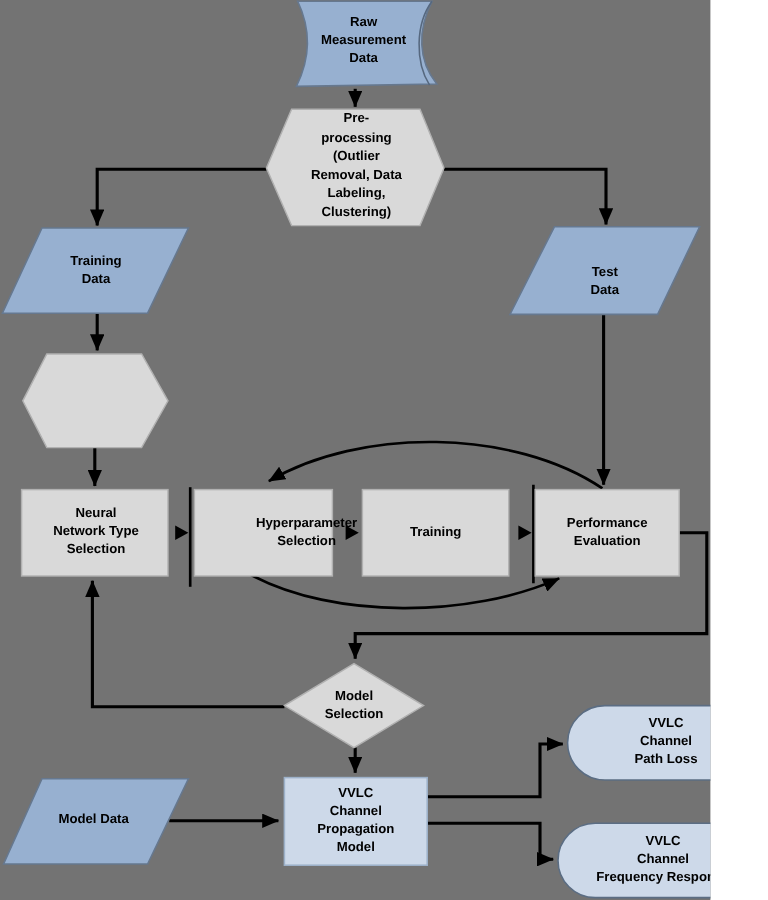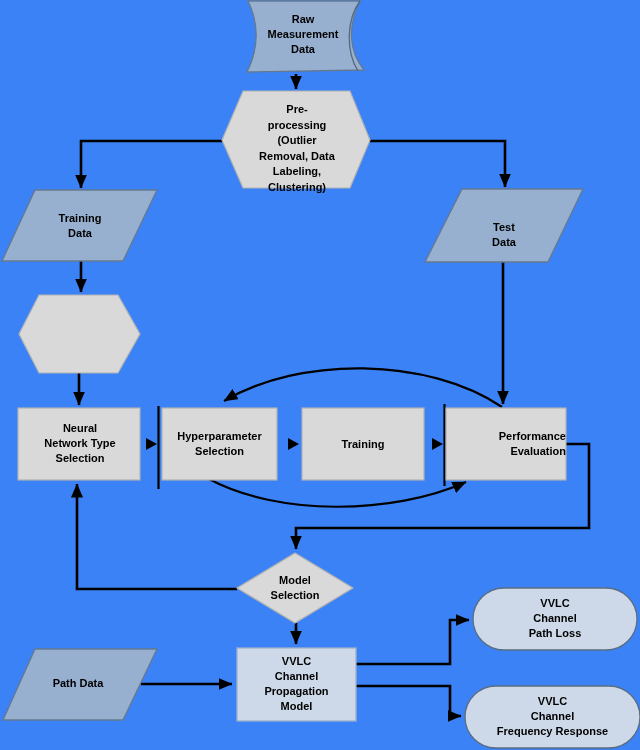--- a/index.html
+++ b/index.html
@@ -1,16 +1,16 @@
 <!DOCTYPE html>
 <html><head>
 <meta charset="utf-8">
 <style>
   html,body{margin:0;padding:0;background:#ffffff;}
-  .canvas{position:relative;width:640px;height:750px;background:#3b82f6;overflow:hidden;
+  .canvas{position:relative;width:592px;height:750px;background:#737373;overflow:hidden;
           font-family:"Liberation Sans",sans-serif;}
   .layer{position:absolute;left:0;top:0;}
   .lbl{position:absolute;font:bold 11px/15px "Liberation Sans",sans-serif;color:#000;
        text-align:center;white-space:nowrap;}
   .lh-tall{line-height:15.5px;}
   .shape-gray{stroke:#b1b1b1;stroke-width:1.2;}
   .shape-blue{stroke:#66788f;stroke-width:1.3;}
   .shape-lightblue{stroke:#9db1c9;stroke-width:1.3;}
   .shape-stadium{stroke:#5b6d83;stroke-width:1.3;}
   .edge{fill:none;stroke:#000;stroke-width:2.6;}
@@ -76,38 +76,38 @@
 
     <polygon class="shape-blue" points="35,649 157,649 123,720 3,720" fill="#97b0d0"></polygon>
 
     <rect class="shape-stadium" x="473" y="588" width="164" height="62" rx="31" ry="31" fill="#cdd9e9"></rect>
 
     <rect class="shape-stadium" x="465" y="686" width="175" height="62" rx="31" ry="31" fill="#cdd9e9"></rect>
   </svg>
 
   <div class="lbl" style="left:244px;top:12px;width:118px;">Raw<br>Measurement<br>Data</div>
 
-  <div class="lbl lh-tall" style="left:235px;top:102px;width:124px;">Pre-<br>processing<br>(Outlier<br>Removal, Data<br>Labeling,<br>Clustering)</div>
+  <div class="lbl lh-tall" style="left:235px;top:92px;width:124px;">Pre-<br>processing<br>(Outlier<br>Removal, Data<br>Labeling,<br>Clustering)</div>
 
   <div class="lbl" style="left:30px;top:211px;width:100px;">Training<br>Data</div>
 
   <div class="lbl" style="left:454px;top:220px;width:100px;">Test<br>Data</div>
 
 
   <div class="lbl" style="left:19px;top:421px;width:122px;">Neural<br>Network Type<br>Selection</div>
 
-  <div class="lbl" style="left:162px;top:429px;width:115px;">Hyperparameter<br>Selection</div>
+  <div class="lbl" style="left:162px;top:429px;width:115px;padding-left:36px;">Hyperparameter<br>Selection</div>
 
   <div class="lbl" style="left:302px;top:437px;width:122px;">Training</div>
 
-  <div class="lbl" style="left:446px;top:429px;width:120px;text-align:right;">Performance<br>Evaluation</div>
+  <div class="lbl" style="left:446px;top:429px;width:120px;">Performance<br>Evaluation</div>
 
   <div class="lbl" style="left:245px;top:573px;width:100px;">Model<br>Selection</div>
 
   <div class="lbl" style="left:237px;top:654px;width:119px;">VVLC<br>Channel<br>Propagation<br>Model</div>
 
-  <div class="lbl" style="left:18px;top:676px;width:120px;">Path Data</div>
+  <div class="lbl" style="left:18px;top:676px;width:120px;">Model Data</div>
 
   <div class="lbl" style="left:473px;top:596px;width:164px;">VVLC<br>Channel<br>Path Loss</div>
 
   <div class="lbl" style="left:465px;top:694px;width:175px;">VVLC<br>Channel<br>Frequency Response</div>
 
 </div>
 
 </body></html>

